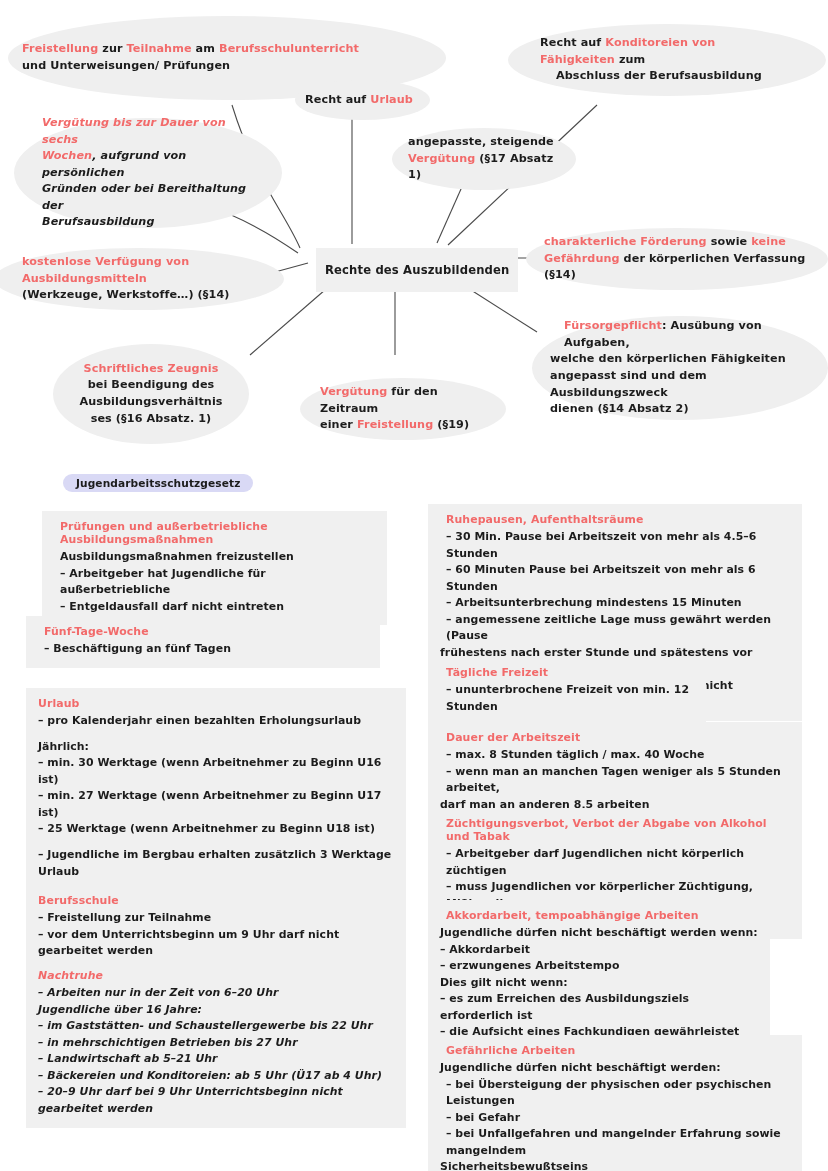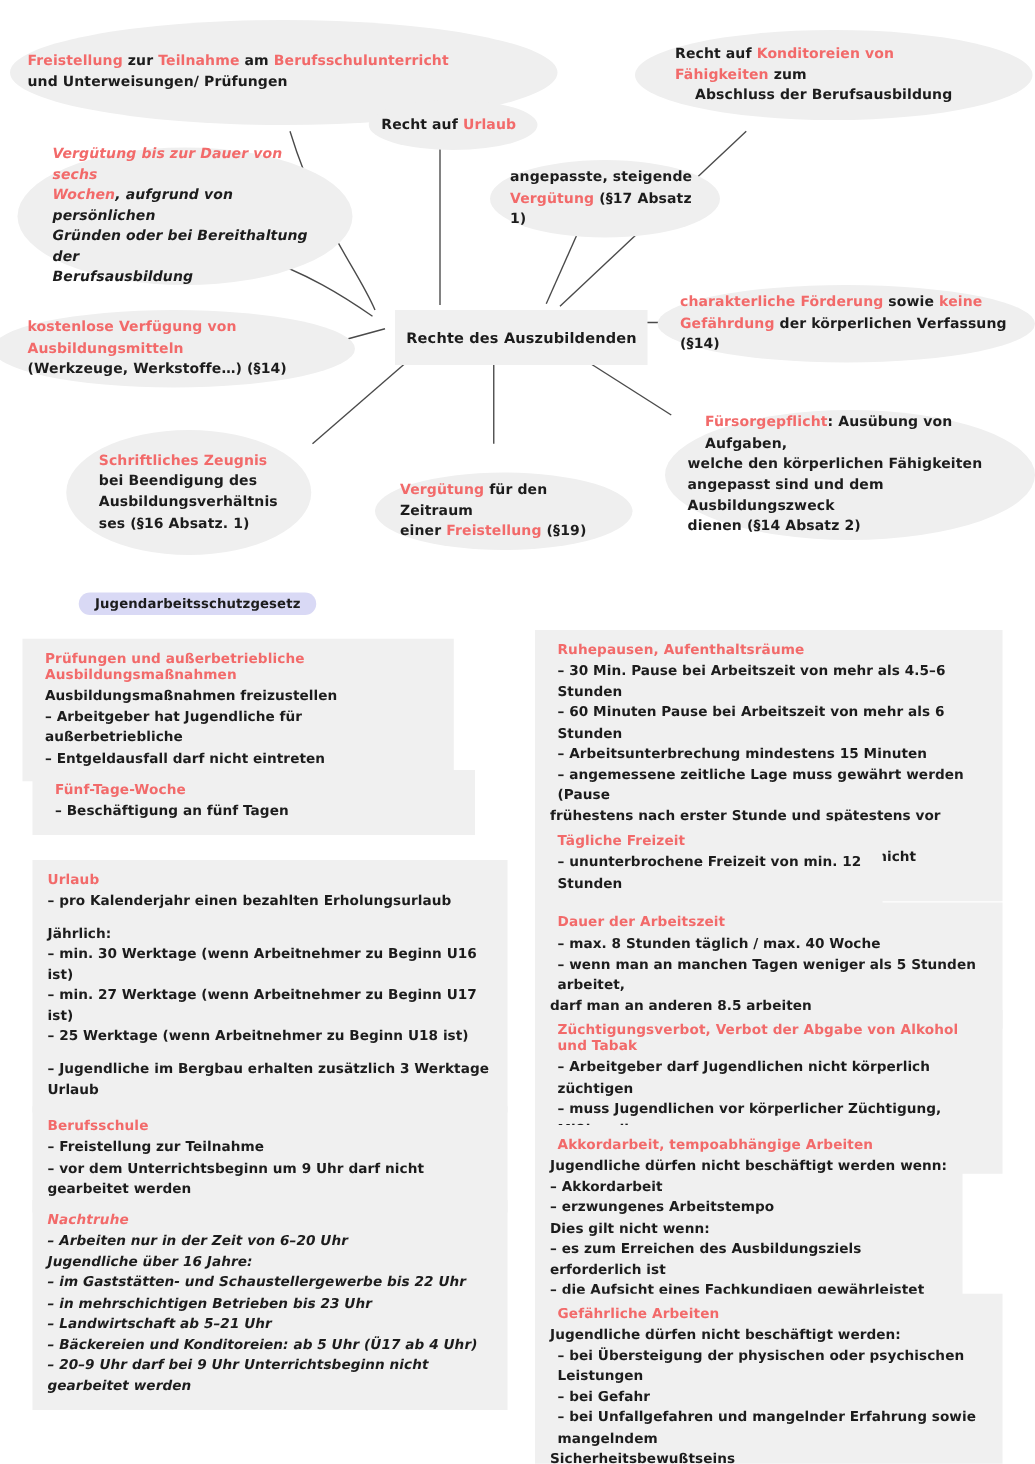--- a/index.html
+++ b/index.html
@@ -136,51 +136,51 @@
       </div>
     </div>
 
     <div class="bubble" style="left:-6px;top:248px;width:290px;height:62px;">
       <div class="inner" style="padding:0 28px;">
         <p><span class="hl">kostenlose Verfügung von Ausbildungsmitteln</span></p>
         <p>(Werkzeuge, Werkstoffe…) (§14)</p>
       </div>
     </div>
 
-    <div class="bubble" style="left:532px;top:328px;width:296px;height:104px;">
+    <div class="bubble" style="left:532px;top:316px;width:296px;height:104px;">
       <div class="inner" style="padding:0 18px;">
         <p style="padding-left:14px;"><span class="hl">Fürsorgepflicht</span>: Ausübung von Aufgaben,</p>
         <p>welche den körperlichen Fähigkeiten</p>
         <p>angepasst sind und dem Ausbildungszweck</p>
         <p>dienen (§14 Absatz 2)</p>
       </div>
     </div>
 
     <div class="bubble" style="left:53px;top:344px;width:196px;height:100px;">
-      <div class="inner" style="padding:0 26px;">
+      <div class="inner" style="padding:0 26px;text-align:center;">
         <p><span class="hl">Schriftliches Zeugnis</span></p>
         <p>bei Beendigung des</p>
         <p>Ausbildungsverhältnis</p>
         <p>ses (§16 Absatz. 1)</p>
       </div>
     </div>
 
     <div class="bubble" style="left:300px;top:378px;width:206px;height:62px;">
       <div class="inner" style="padding:0 20px;">
         <p><span class="hl">Vergütung</span> für den Zeitraum</p>
         <p>einer <span class="hl">Freistellung</span> (§19)</p>
       </div>
     </div>
   </div>
 
   <div class="law">
 
     <div class="chip" style="left:63px;top:14px;">Jugendarbeitsschutzgesetz</div>
 
-    <div class="card indent" style="left:18px;top:51px;width:345px;">
+    <div class="card indent" style="left:42px;top:51px;width:345px;">
       <h4>Prüfungen und außerbetriebliche Ausbildungsmaßnahmen</h4>
       <p class="line">Ausbildungsmaßnahmen freizustellen</p>
       <p class="line">– Arbeitgeber hat Jugendliche für außerbetriebliche</p>
       <p class="line">– Entgeldausfall darf nicht eintreten</p>
     </div>
 
     <div class="card indent" style="left:26px;top:156px;width:354px;">
       <h4>Fünf-Tage-Woche</h4>
       <p class="line">– Beschäftigung an fünf Tagen</p>
     </div>
@@ -201,21 +201,21 @@
       <h4>Berufsschule</h4>
       <p class="line">– Freistellung zur Teilnahme</p>
       <p class="line">– vor dem Unterrichtsbeginn um 9 Uhr darf nicht gearbeitet werden</p>
     </div>
 
     <div class="card" style="left:26px;top:500px;width:380px;font-style:italic;">
       <h4>Nachtruhe</h4>
       <p class="line">– Arbeiten nur in der Zeit von 6–20 Uhr</p>
       <p class="line">Jugendliche über 16 Jahre:</p>
       <p class="line">– im Gaststätten- und Schaustellergewerbe bis 22 Uhr</p>
-      <p class="line">– in mehrschichtigen Betrieben bis 23 Uhr</p>
+      <p class="line">– in mehrschichtigen Betrieben bis 27 Uhr</p>
       <p class="line">– Landwirtschaft ab 5–21 Uhr</p>
       <p class="line">– Bäckereien und Konditoreien: ab 5 Uhr (Ü17 ab 4 Uhr)</p>
       <p class="line">– 20–9 Uhr darf bei 9 Uhr Unterrichtsbeginn nicht gearbeitet werden</p>
     </div>
 
     <div class="card indent" style="left:428px;top:44px;width:374px;">
       <h4>Ruhepausen, Aufenthaltsräume</h4>
       <p class="line">– 30 Min. Pause bei Arbeitszeit von mehr als 4.5–6 Stunden</p>
       <p class="line">– 60 Minuten Pause bei Arbeitszeit von mehr als 6 Stunden</p>
       <p class="line">– Arbeitsunterbrechung mindestens 15 Minuten</p>

